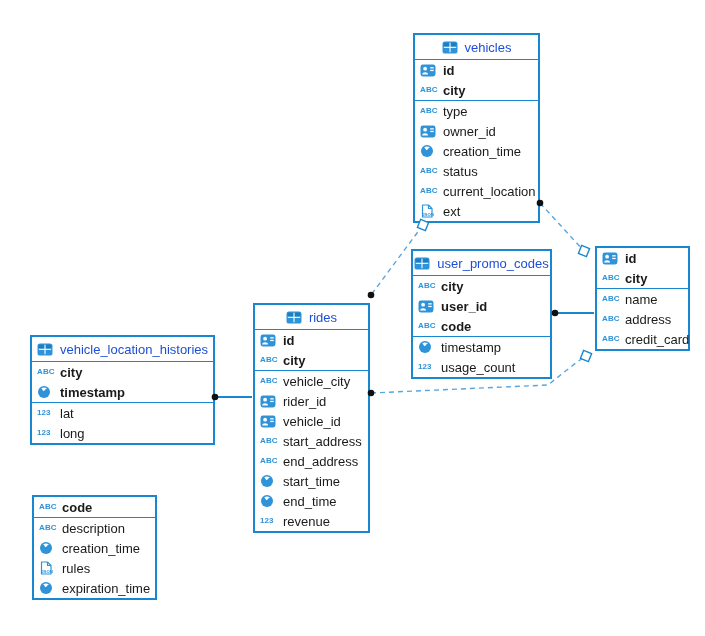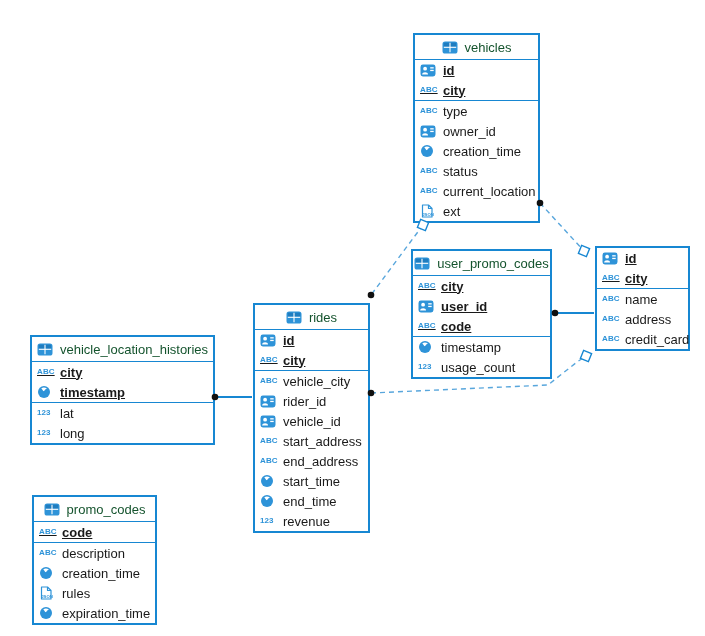--- a/index.html
+++ b/index.html
@@ -18,28 +18,28 @@
     border:2px solid var(--line);
     box-sizing:border-box;
     z-index:2;
   }
   .tbl-header {
     height:25px;
     display:flex; align-items:center; justify-content:center;
     gap:5px;
     border-bottom:1.5px solid var(--line);
     font-size:13px;
-    color:#14532d;
+    color:#1d4ed8;
     padding:0 3px;
     white-space:nowrap;
     box-sizing:border-box;
   }
   .sec { box-sizing:border-box; }
   .sec-pk { border-bottom:1.5px solid var(--line); }
-  .sec-pk .row { font-weight:700;text-decoration:underline; }
+  .sec-pk .row { font-weight:700; }
   .row {
     height:20px;
     display:flex; align-items:center;
     gap:5px;
     padding:0 5px;
     font-size:13px;
     color:#1a1a1a;
     white-space:nowrap;
     box-sizing:border-box;
   }
@@ -392,31 +392,20 @@
         </div>
         <div class="row">
           <span class="icn">
             <span class="txticon" style="color:#2e93d8">123</span>
           </span>
           <span>long</span>
         </div>
       </div>
     </div>
     <div class="tbl" style="left: 32px; top: 495px; width: 125px;">
-      <div class="tbl-header">
-        <span class="icn">
-          <svg width="16" height="13" viewBox="0 0 16 13">
-       <rect x="0.5" y="0.5" width="15" height="12" rx="2.6" fill="#2e93d8"></rect>
-       <rect x="1.8" y="1.8" width="12.4" height="4" rx="0.8" fill="#1f7dc0"></rect>
-       <line x1="8" y1="1.8" x2="8" y2="11.2" stroke="#fff" stroke-width="1.1"></line>
-       <line x1="1.8" y1="6.3" x2="14.2" y2="6.3" stroke="#fff" stroke-width="1.1"></line>
-     </svg>
-        </span>
-        <span>promo_codes</span>
-      </div>
       <div class="sec sec-pk">
         <div class="row">
           <span class="icn">
             <span class="txticon" style="color:#2e93d8">ABC</span>
           </span>
           <span>code</span>
         </div>
       </div>
       <div class="sec sec-cols">
         <div class="row">

